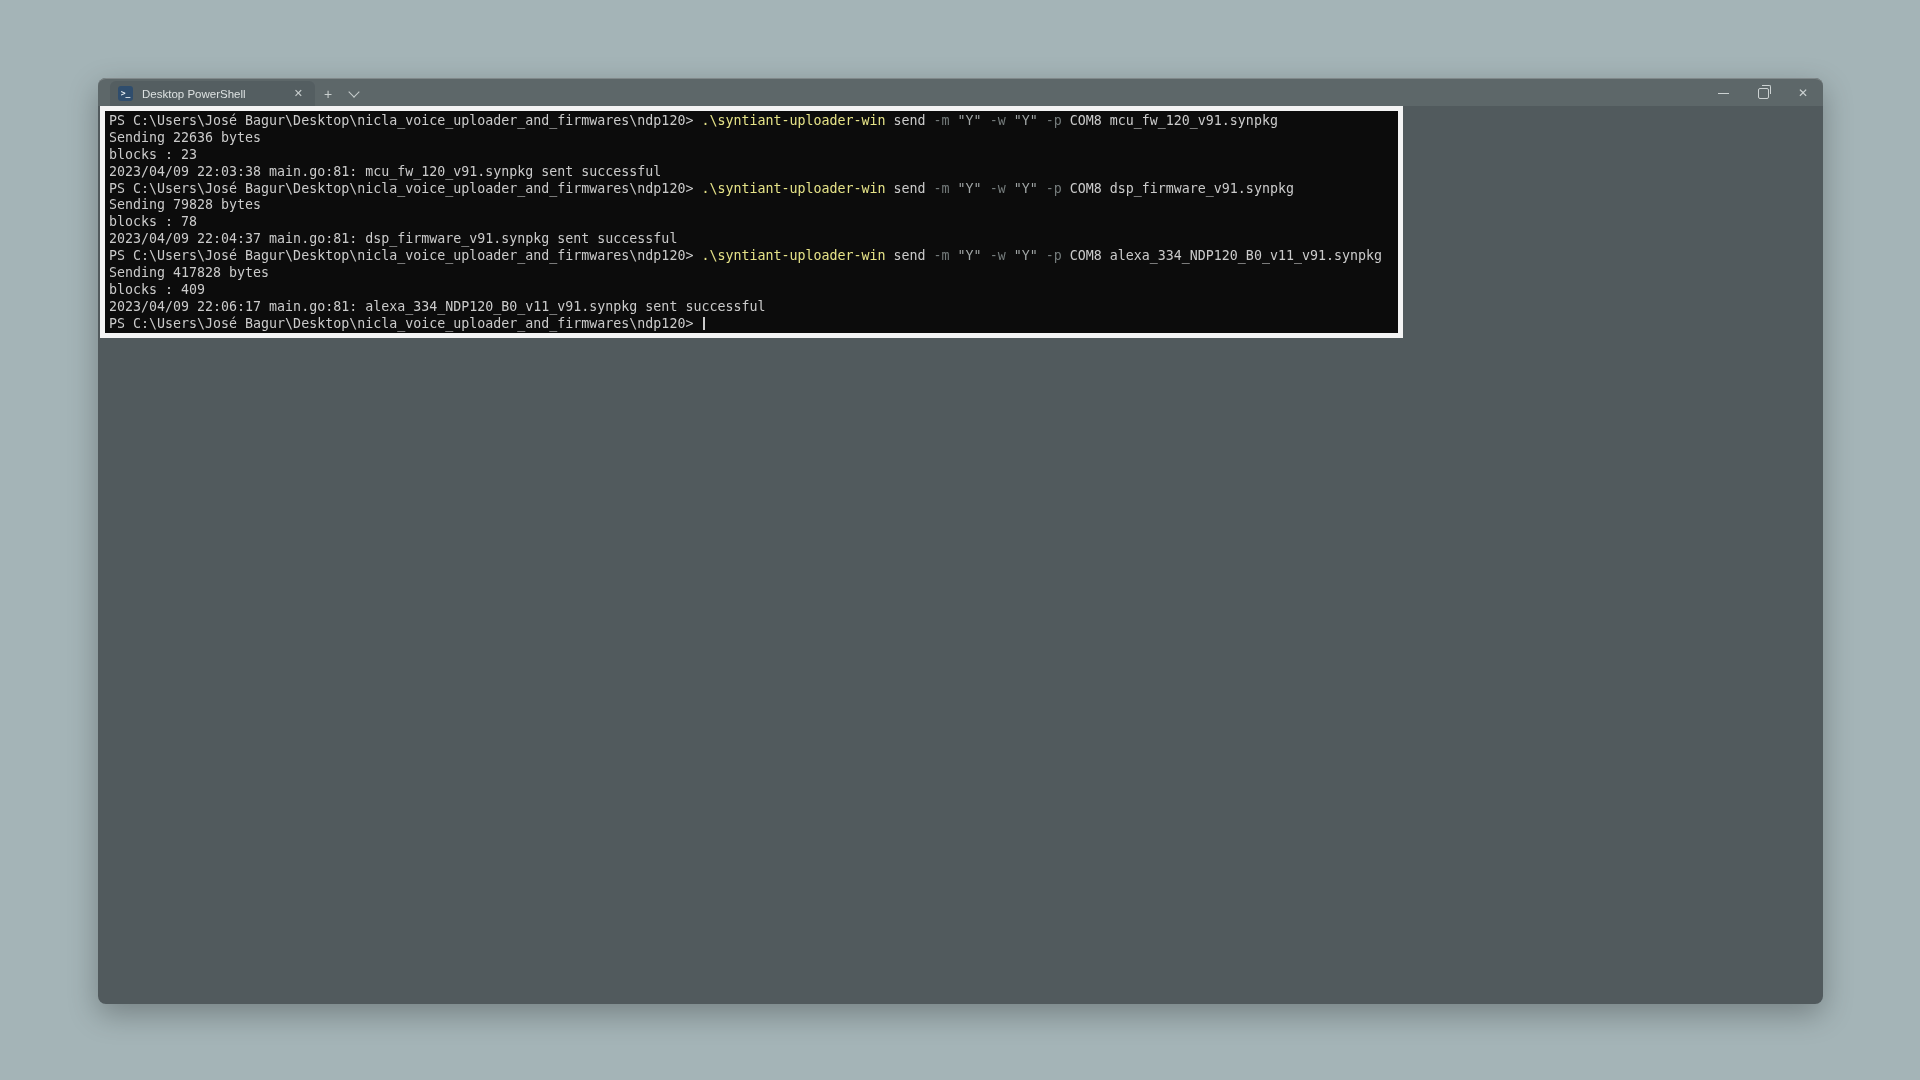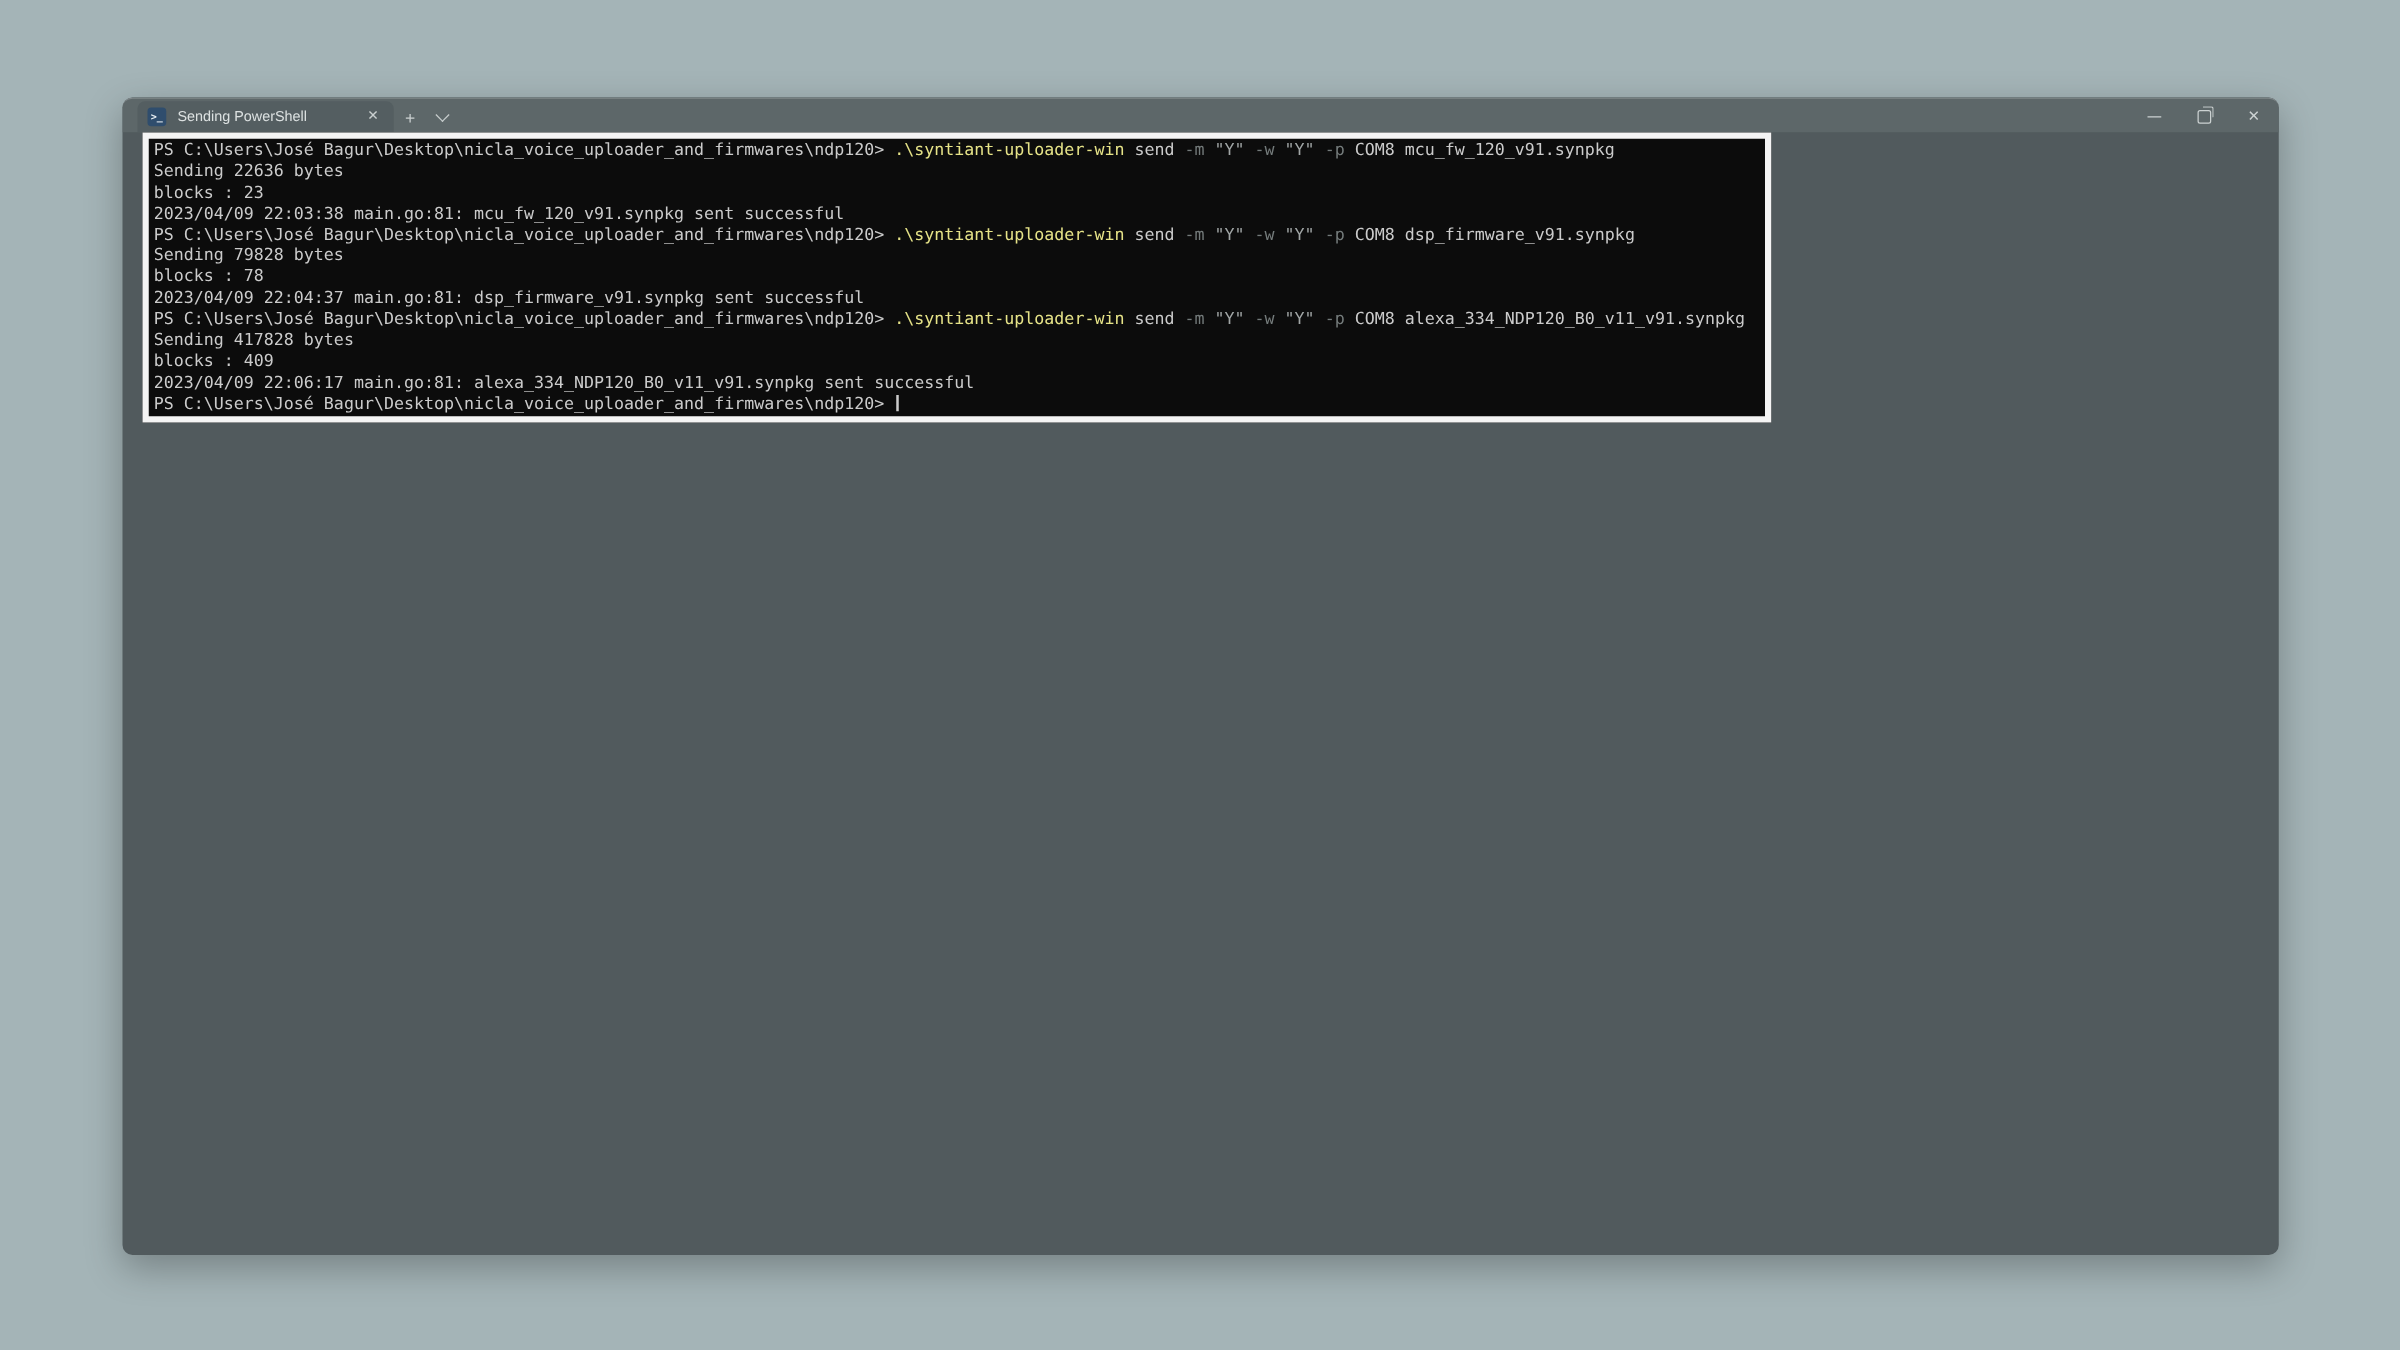--- a/index.html
+++ b/index.html
@@ -58,21 +58,21 @@
     color:#ccd2d2;font-size:12px;
   }
   .glyph-min{width:11px;height:1px;background:#ccd2d2;}
   .glyph-restore{position:relative;width:9px;height:9px;border:1px solid #ccd2d2;border-radius:2px;background:var(--titlebar_bg);}
   .glyph-restore::before{
     content:"";position:absolute;top:-4px;left:3px;width:8px;height:8px;
     border-top:1px solid #ccd2d2;border-right:1px solid #ccd2d2;border-radius:0 2px 0 0;
   }
   
   .highlight-box{
-    position:absolute;left:16px;top:28px;width:1303px;height:232px;
+    position:absolute;left:2px;top:28px;width:1303px;height:232px;
     box-sizing:border-box;
     border:5px solid var(--frame_white);
     background:var(--terminal_bg);
   }
   .terminal{
     position:absolute;inset:0;
     padding:2px 4px;
     font-family:"DejaVu Sans Mono","Liberation Mono",monospace;
     font-size:13.3px;line-height:16.9px;
     white-space:pre;overflow:hidden;
@@ -88,21 +88,21 @@
   }
 </style>
 </head>
 <body>
 
 <div class="window">
 
   <div class="titlebar">
     <div class="tab">
       <span class="ps-icon">&gt;_</span>
-      <span class="tab-label">Sending PowerShell</span>
+      <span class="tab-label">Desktop PowerShell</span>
       <span class="tab-close">✕</span>
     </div>
     <div class="bar-btn">
       <span>+</span>
     </div>
     <div class="bar-btn">
       <span class="glyph-chevron"></span>
     </div>
     <div class="titlebar-spacer"></div>
     <div class="win-controls">

